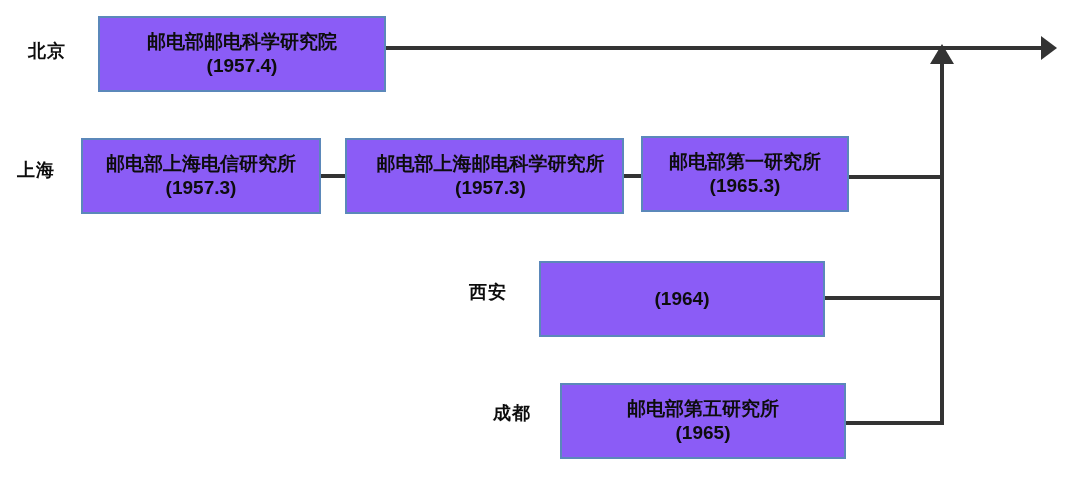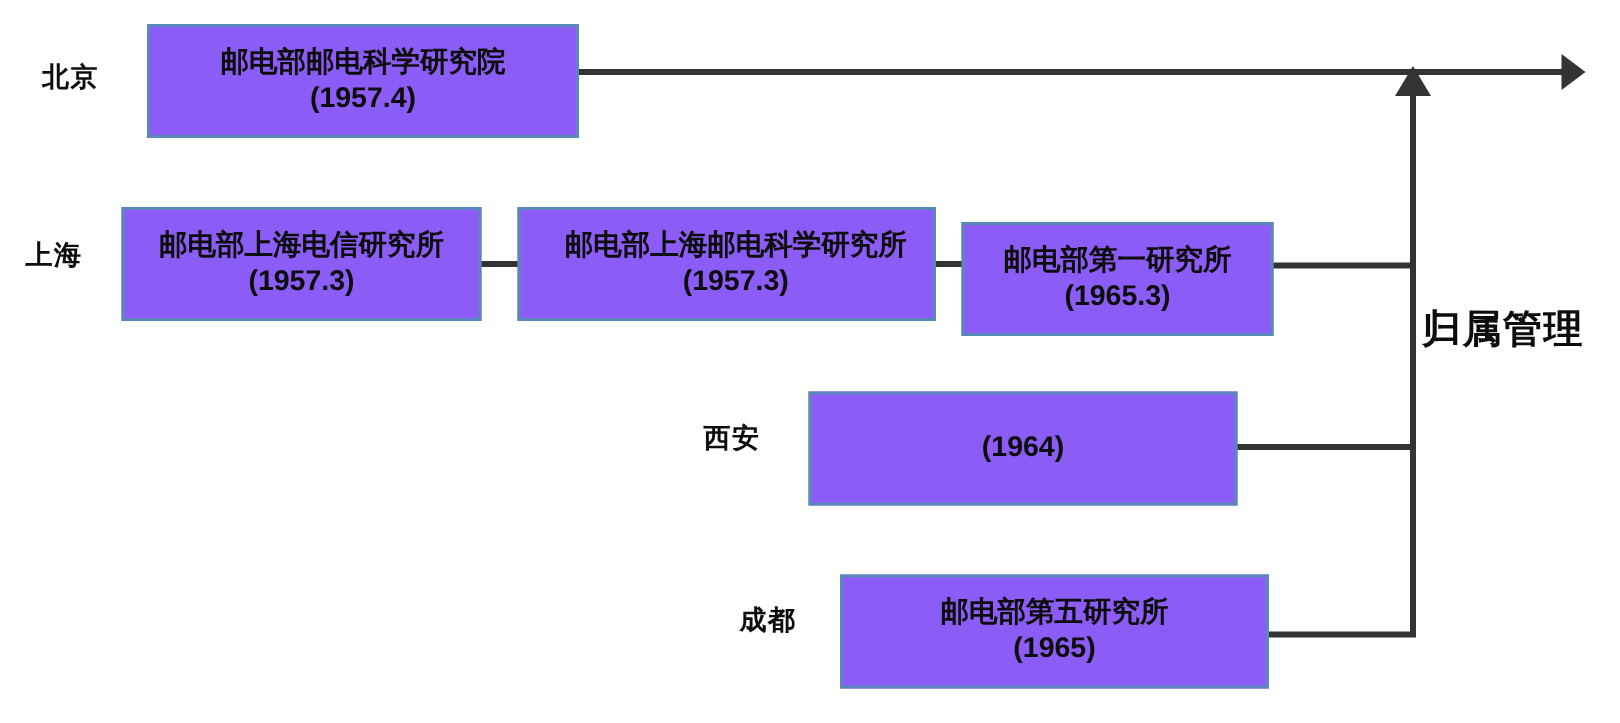--- a/index.html
+++ b/index.html
@@ -109,33 +109,32 @@
   <div class="node-box" style="left:81px; top:138px; width:240px; height:76px;">
     <div class="node-title">邮电部上海电信研究所</div>
     <div class="node-year">(1957.3)</div>
   </div>
 
   <div class="node-box" style="left:345px; top:138px; width:279px; height:76px;padding-left:12px;">
     <div class="node-title">邮电部上海邮电科学研究所</div>
     <div class="node-year">(1957.3)</div>
   </div>
 
-  <div class="node-box" style="left:641px; top:148px; width:208px; height:76px;">
+  <div class="node-box" style="left:641px; top:136px; width:208px; height:76px;">
     <div class="node-title">邮电部第一研究所</div>
     <div class="node-year">(1965.3)</div>
   </div>
 
   <div class="city-label" style="left:469px; top:283px;">西安</div>
 
   <div class="node-box" style="left:539px; top:261px; width:286px; height:76px;">
     <div class="node-year">(1964)</div>
   </div>
 
   <div class="city-label" style="left:493px; top:404px;">成都</div>
 
   <div class="node-box" style="left:560px; top:383px; width:286px; height:76px;">
     <div class="node-title">邮电部第五研究所</div>
     <div class="node-year">(1965)</div>
   </div>
 
-  <div class="flow-label" style="left:948px; top:206px;">归属管理</div>
 
 </div>
 
 </body></html>

